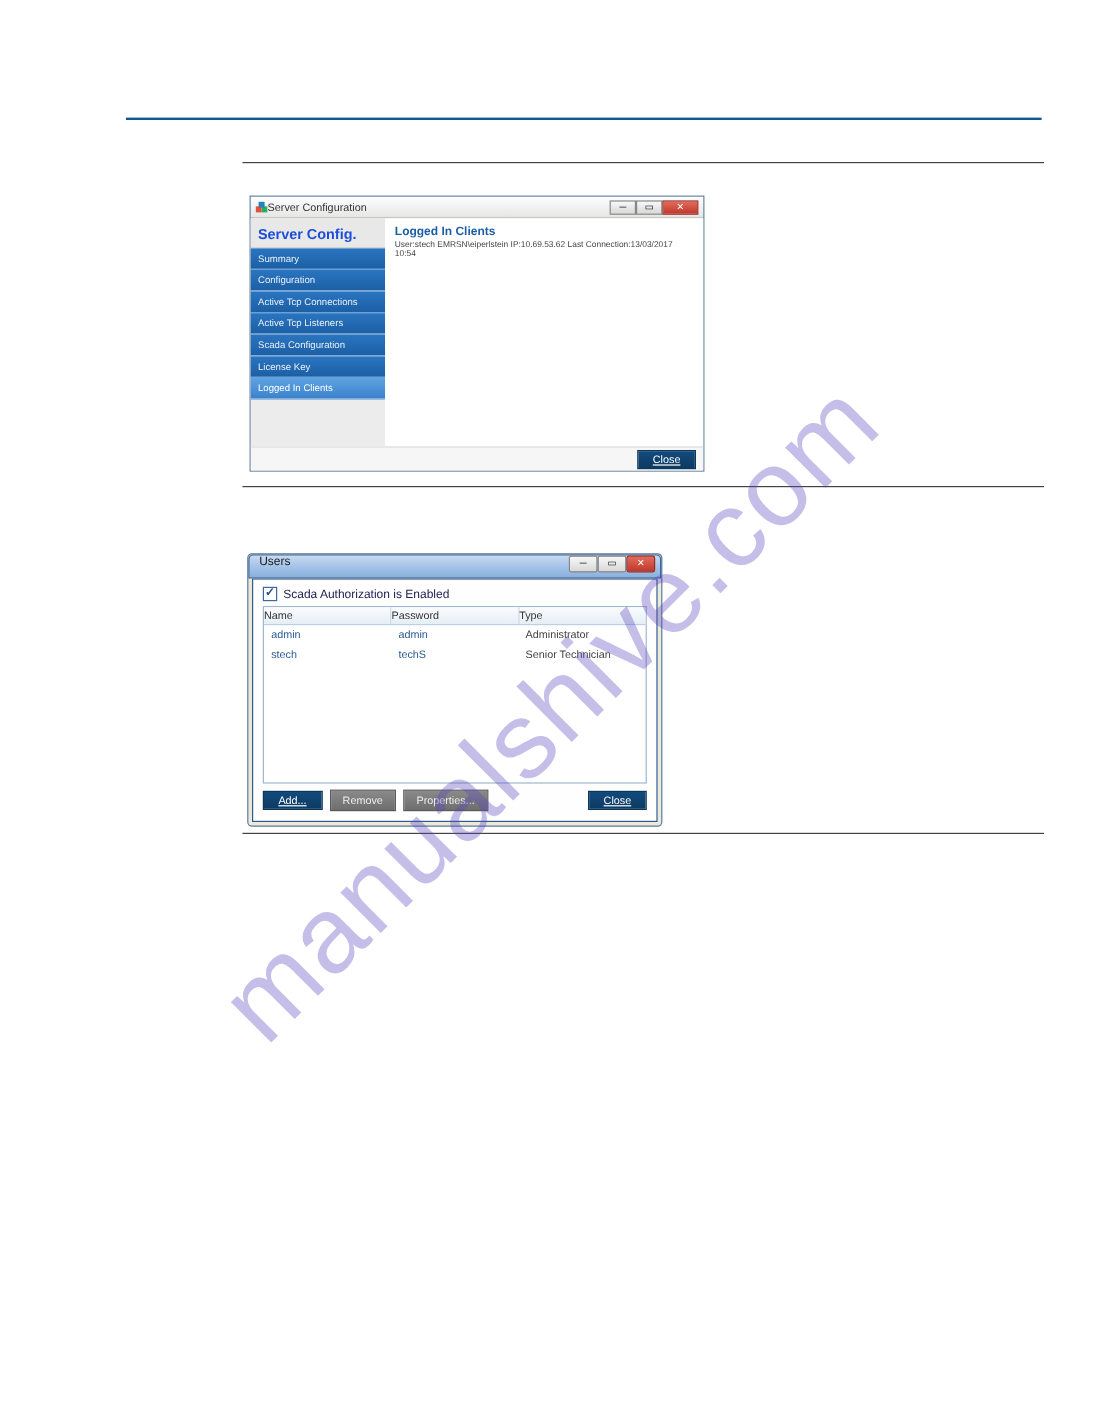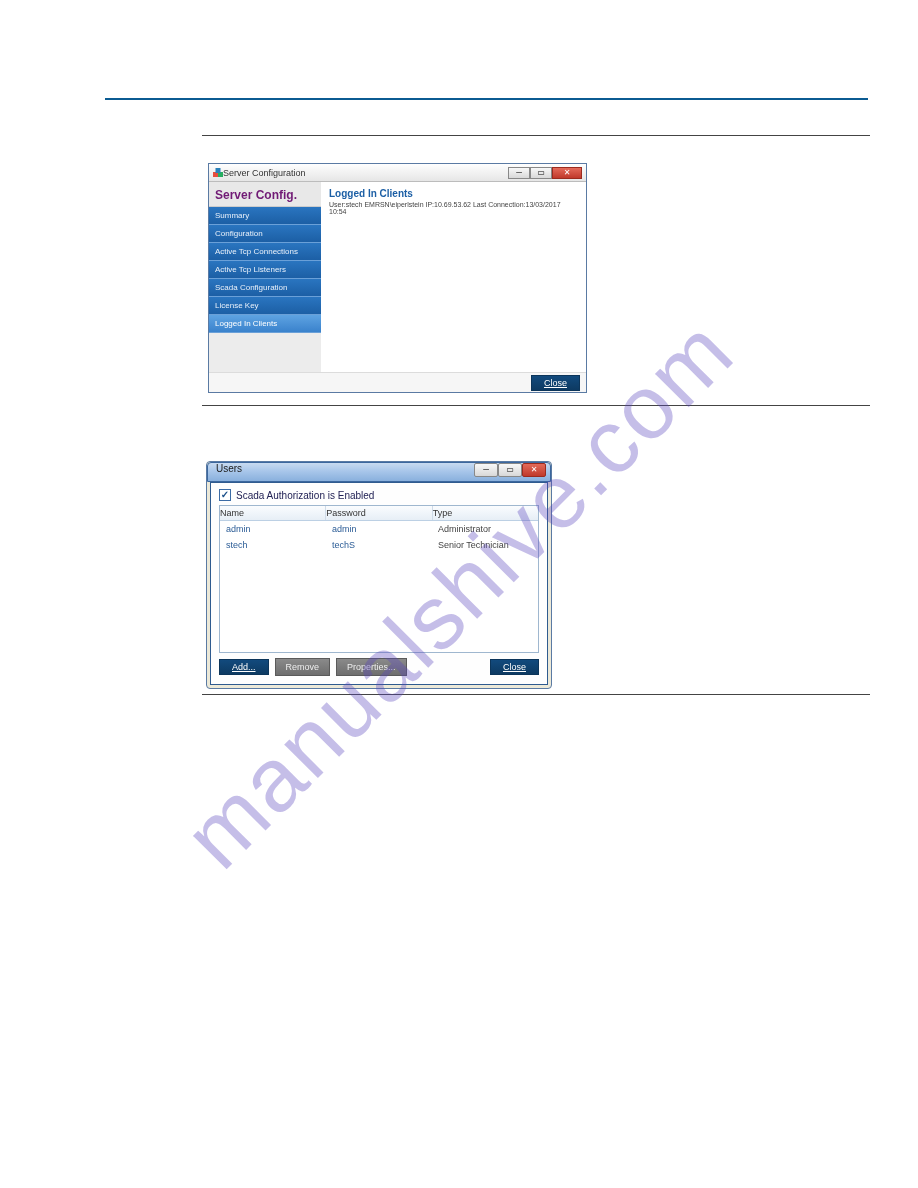--- a/index.html
+++ b/index.html
@@ -34,21 +34,21 @@
   .titlebar { height: 18px; background: linear-gradient(#fefefe, #e6e6e6); border-bottom: 1px solid #bcbcbc; display: flex; align-items: center; padding: 0 4px; gap: 0; }
   .titlebar .icon-cube { width: 10px; height: 10px; display: inline-block; }
   .titlebar .icon-cube svg { width: 10px; height: 10px; display: block; }
   .titlebar-text { font-size: 9px; color: #333; flex: 1; }
   .win-buttons { display: flex; gap: 0; }
   .win-btn { width: 22px; height: 12px; border: 1px solid #888; background: linear-gradient(#f8f8f8,#d8d8d8); display: flex; align-items: center; justify-content: center; font-size: 8px; line-height: 1; }
   .win-btn.close { background: linear-gradient(#e36a5a,#c0392b); color: #fff; border-color: #9b2b1f; width: 30px; }
   .win-body { position: absolute; top: 18px; left: 0; right: 0; bottom: 0; background: #fff; }
 
   .sidebar { position: absolute; left: 0; top: 0; bottom: 20px; width: 112px; background: #ececec; }
-  .side-title { padding: 6px 6px 4px 6px; color: #701a75; font-size: 12px; font-weight: 600; border-bottom: 1px solid #ccc; background: #e8e8e8; }
+  .side-title { padding: 6px 6px 4px 6px; color: #1d4ed8; font-size: 12px; font-weight: 600; border-bottom: 1px solid #ccc; background: #e8e8e8; }
   .side-list { display: flex; flex-direction: column; }
   .side-item { background: linear-gradient(#2a75c0,#1c5fa5); color: #e8f0fa; font-size: 8px; padding: 4px 6px; border-bottom: 1px solid #6aa0d8; cursor: default; }
   .side-item.active { background: linear-gradient(#5ea3e2,#3a82cc); color: #fff; }
 
   .content1 { position: absolute; left: 112px; top: 0; right: 0; bottom: 20px; padding: 6px 8px; background: #fff; }
   .content1-title { color: #1c5fa5; font-size: 10px; font-weight: 600; margin-bottom: 2px; }
   .content1-text { color: #444; font-size: 7px; }
 
   .footer1 { position: absolute; left: 0; right: 0; bottom: 0; height: 20px; background: #f6f6f6; border-top: 1px solid #dcdcdc; display: flex; justify-content: flex-end; align-items: center; padding-right: 6px; }
   .btn-dk { background: linear-gradient(#124a7d,#0d3a62); color: #fff; border: 1px solid #0c355a; font-size: 9px; padding: 2px 12px; cursor: default; text-decoration: underline; }

